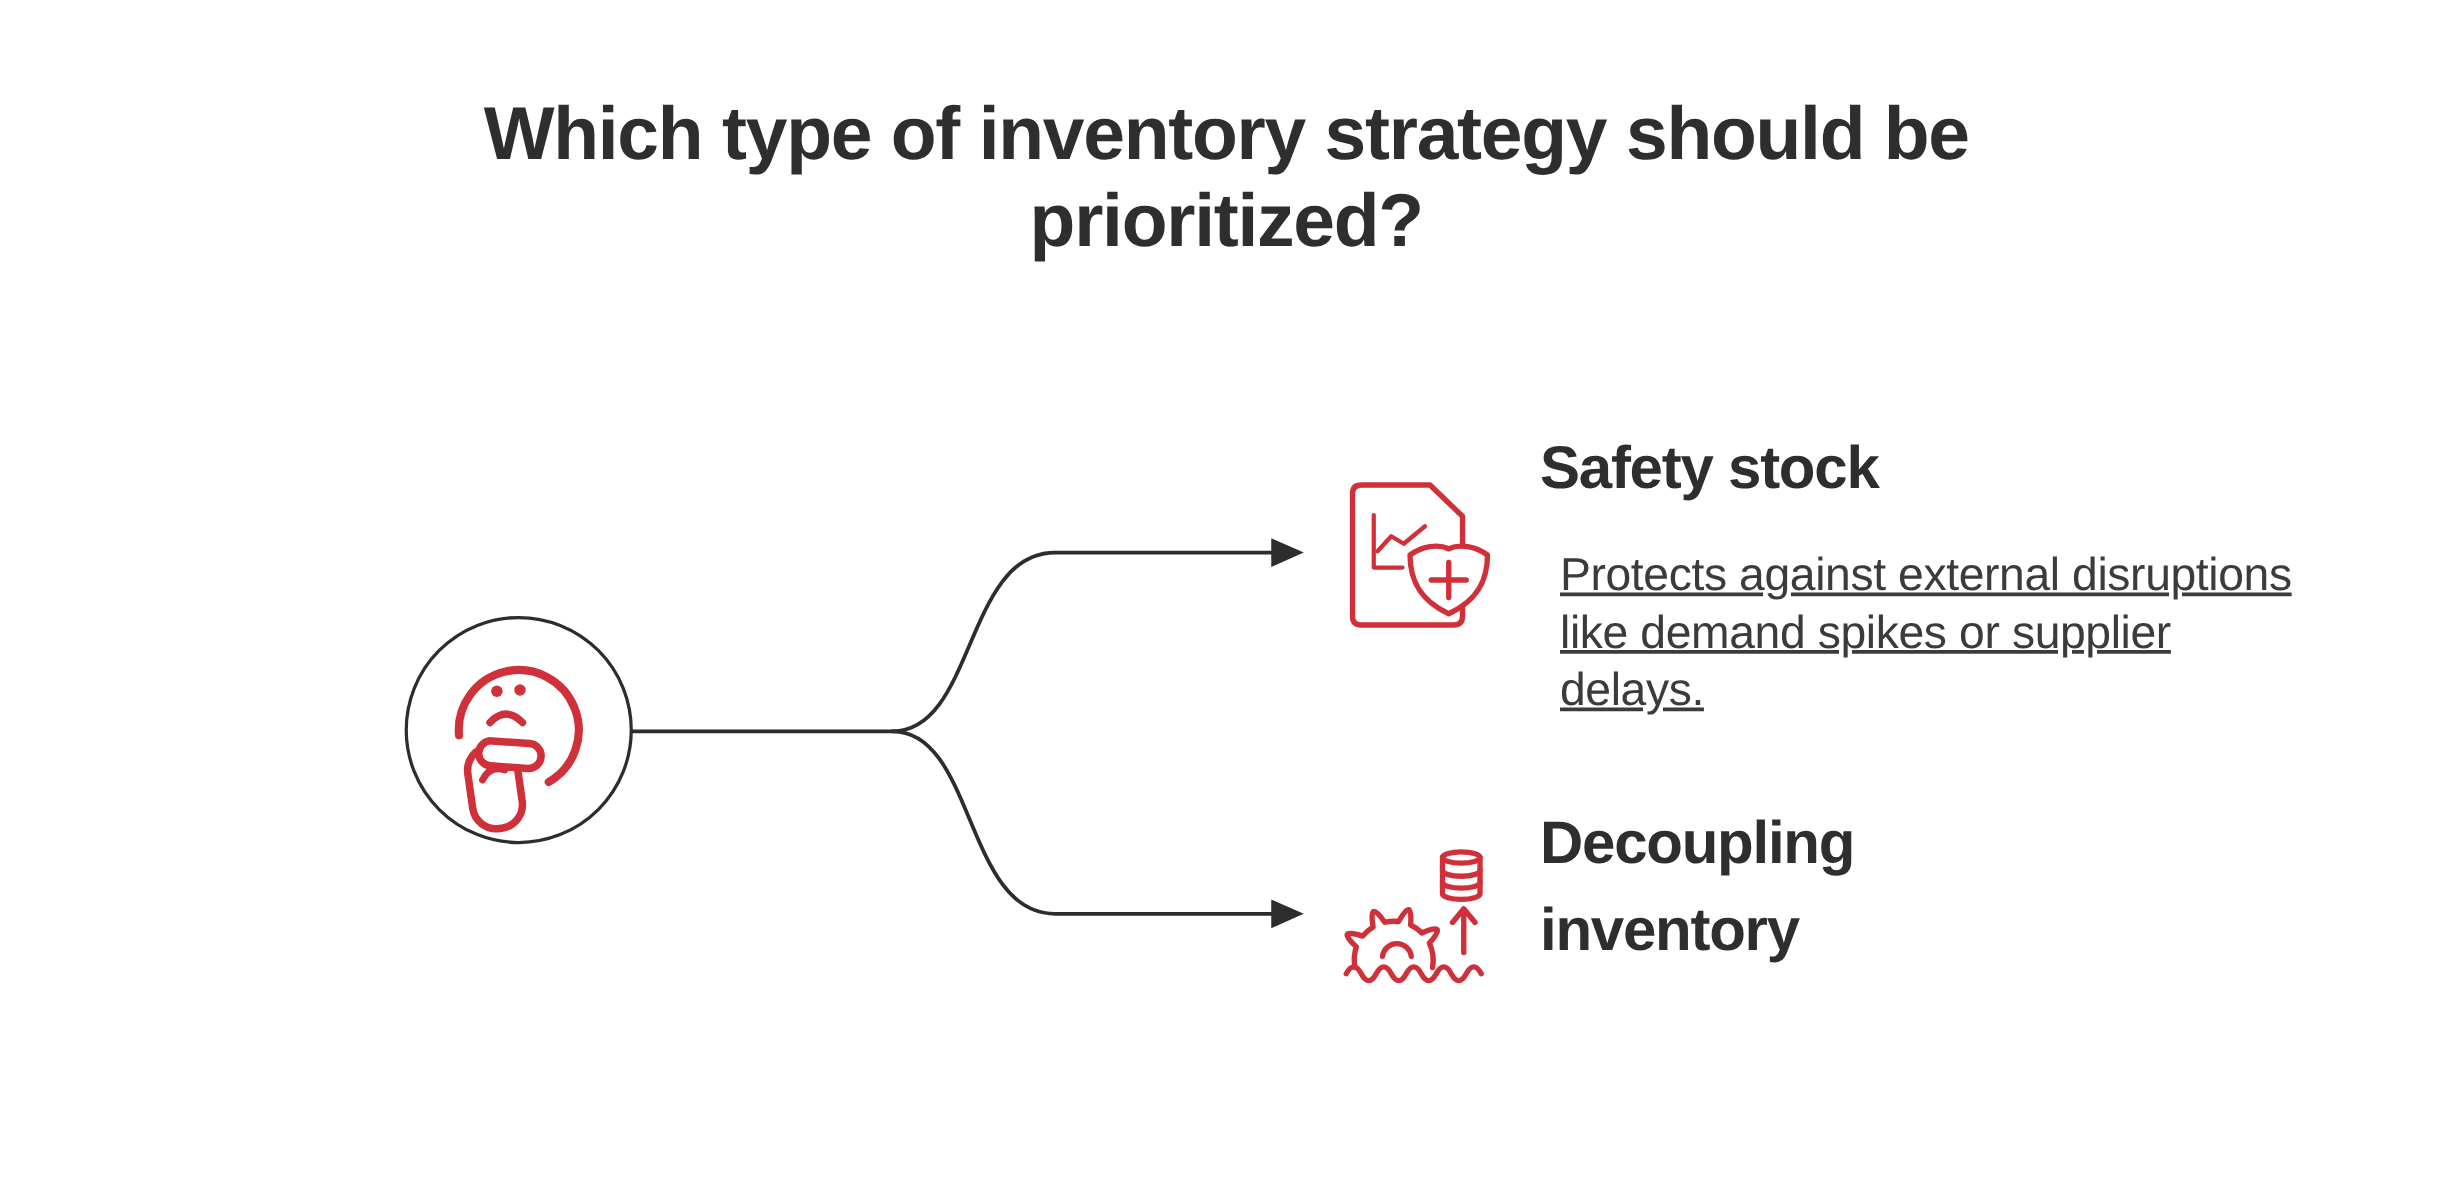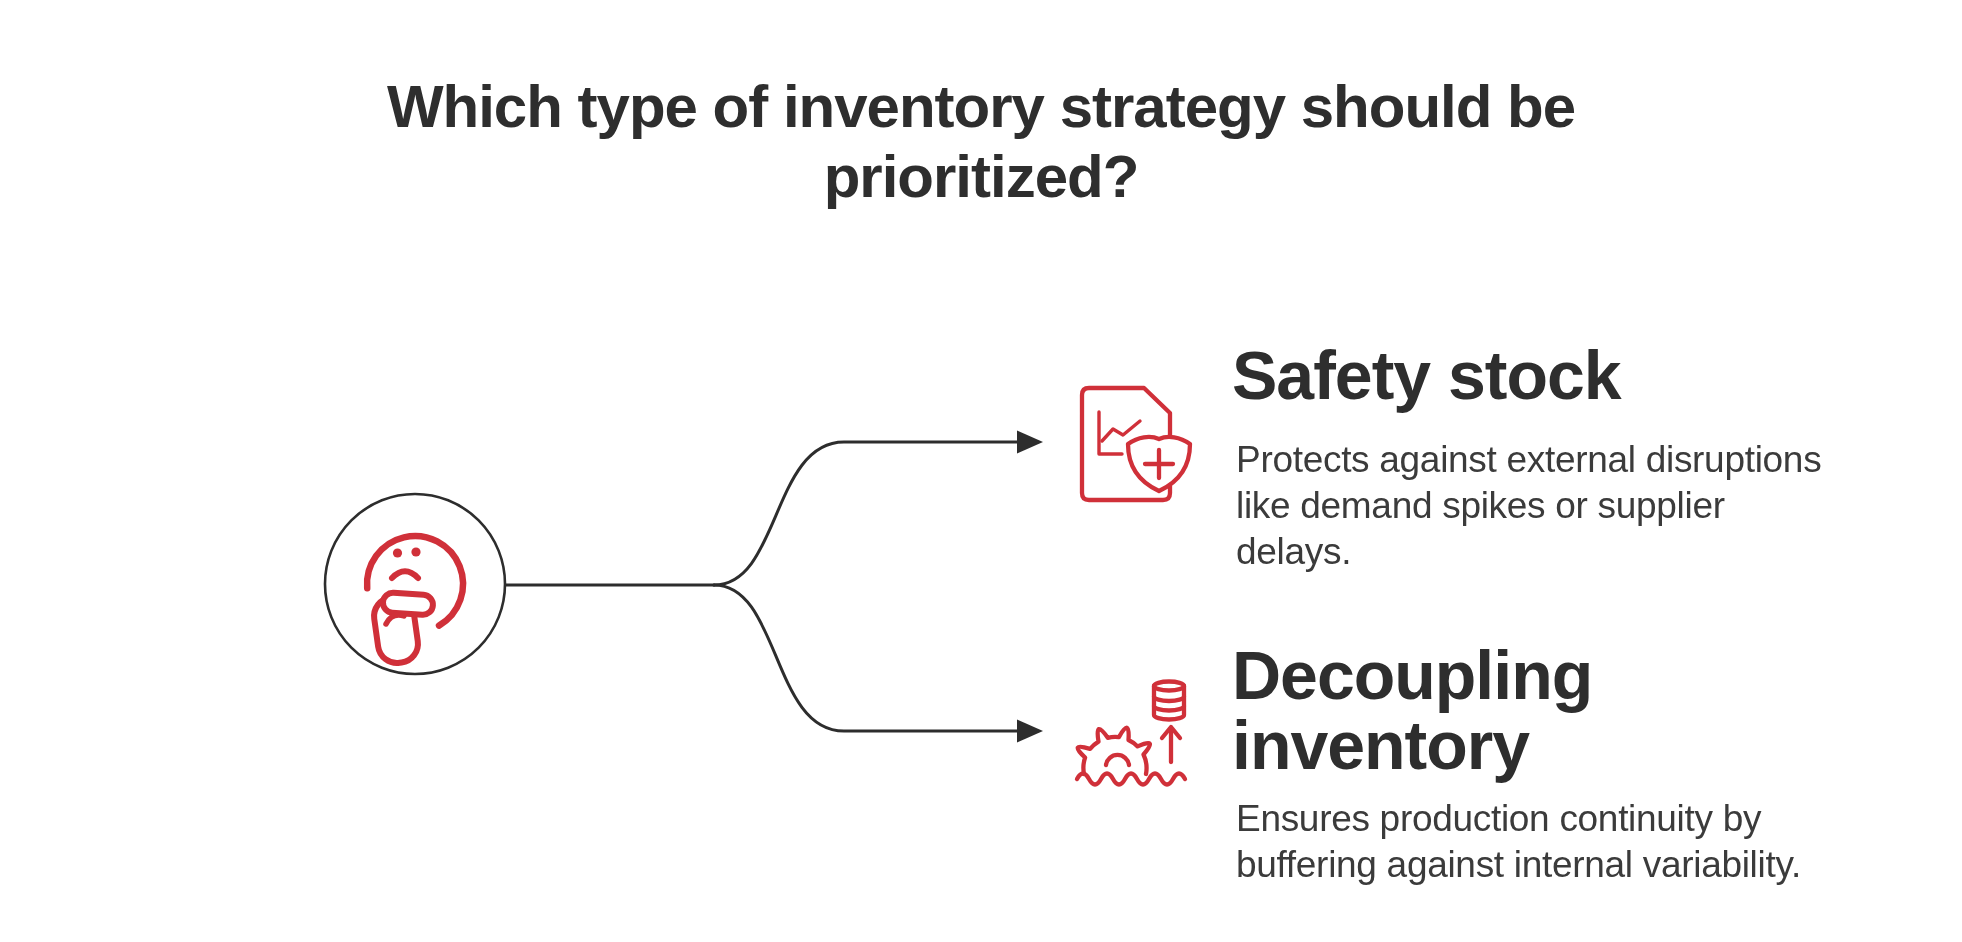--- a/index.html
+++ b/index.html
@@ -30,31 +30,32 @@
   .diagram-svg{position:absolute;left:0;top:0;}
   .node-svg{position:absolute;}
   .thinker-svg{left:322px;top:491px;}
   .safety-svg{left:1076px;top:384px;}
   .decoupling-svg{left:1074px;top:672px;}
   .branch{position:absolute;left:1232px;width:690px;}
   .branch-safety{top:340px;}
   .branch-decoupling{top:640px;}
   .branch h2{
     margin:0;
-    font-size:68px;line-height:70px;font-weight:700;
+    font-size:48px;line-height:70px;font-weight:700;
     letter-spacing:-1px;
     color:var(--heading);
     white-space:pre-line;
   }
   .branch p{
-    margin:4px;
+    margin:16px;
     font-size:37px;line-height:46px;font-weight:400;
     letter-spacing:-0.3px;
     color:var(--body);
     white-space:pre-line;
+    text-decoration:underline;
   }
   .branch-safety p{margin-top:27px;}
   .branch-decoupling p{margin-top:16px;}
   svg .stroke-dark{stroke:var(--line);fill:none;}
   svg .fill-dark{fill:var(--line);stroke:none;}
   svg .stroke-red{stroke:var(--accent);fill:none;}
   svg .fill-red{fill:var(--accent);stroke:none;}
   svg .stroke-red-white{stroke:var(--accent);fill:#ffffff;}
 </style>
 </head>
@@ -113,17 +114,15 @@
     <g>
       <path class="stroke-red" d="M 10 102 A 32 32 0 0 1 11.1 85.5 Q -6 69.8 16.1 76.9 A 32 32 0 0 1 24.5 69.6 Q 20.6 46.5 33.8 65.8 A 32 32 0 0 1 44.9 65.2 Q 56.1 44.8 54.5 68 A 32 32 0 0 1 63.6 74.4 Q 85 64.9 69.5 82.5 A 32 32 0 0 1 72 102" stroke-width="4.3" stroke-linecap="round" stroke-linejoin="round"></path>
       <path class="stroke-red" d="M 32 93 A 11.6 11.6 0 0 1 55 93" stroke-width="4.3" stroke-linecap="round"></path>
     </g>
     <path class="stroke-red" d="M 3 107 Q 9 96 15 107 T 27 107 T 39 107 T 51 107 T 63 107 T 75 107 T 87 107 T 99 107 T 111 107" stroke-width="4.3" stroke-linecap="round"></path>
   </svg>
 
   <section class="branch branch-decoupling">
     <h2>Decoupling
 inventory</h2>
-    <p>Ensures production continuity by
-buffering against internal variability.</p>
   </section>
 
 </div>
 
 </body></html>

